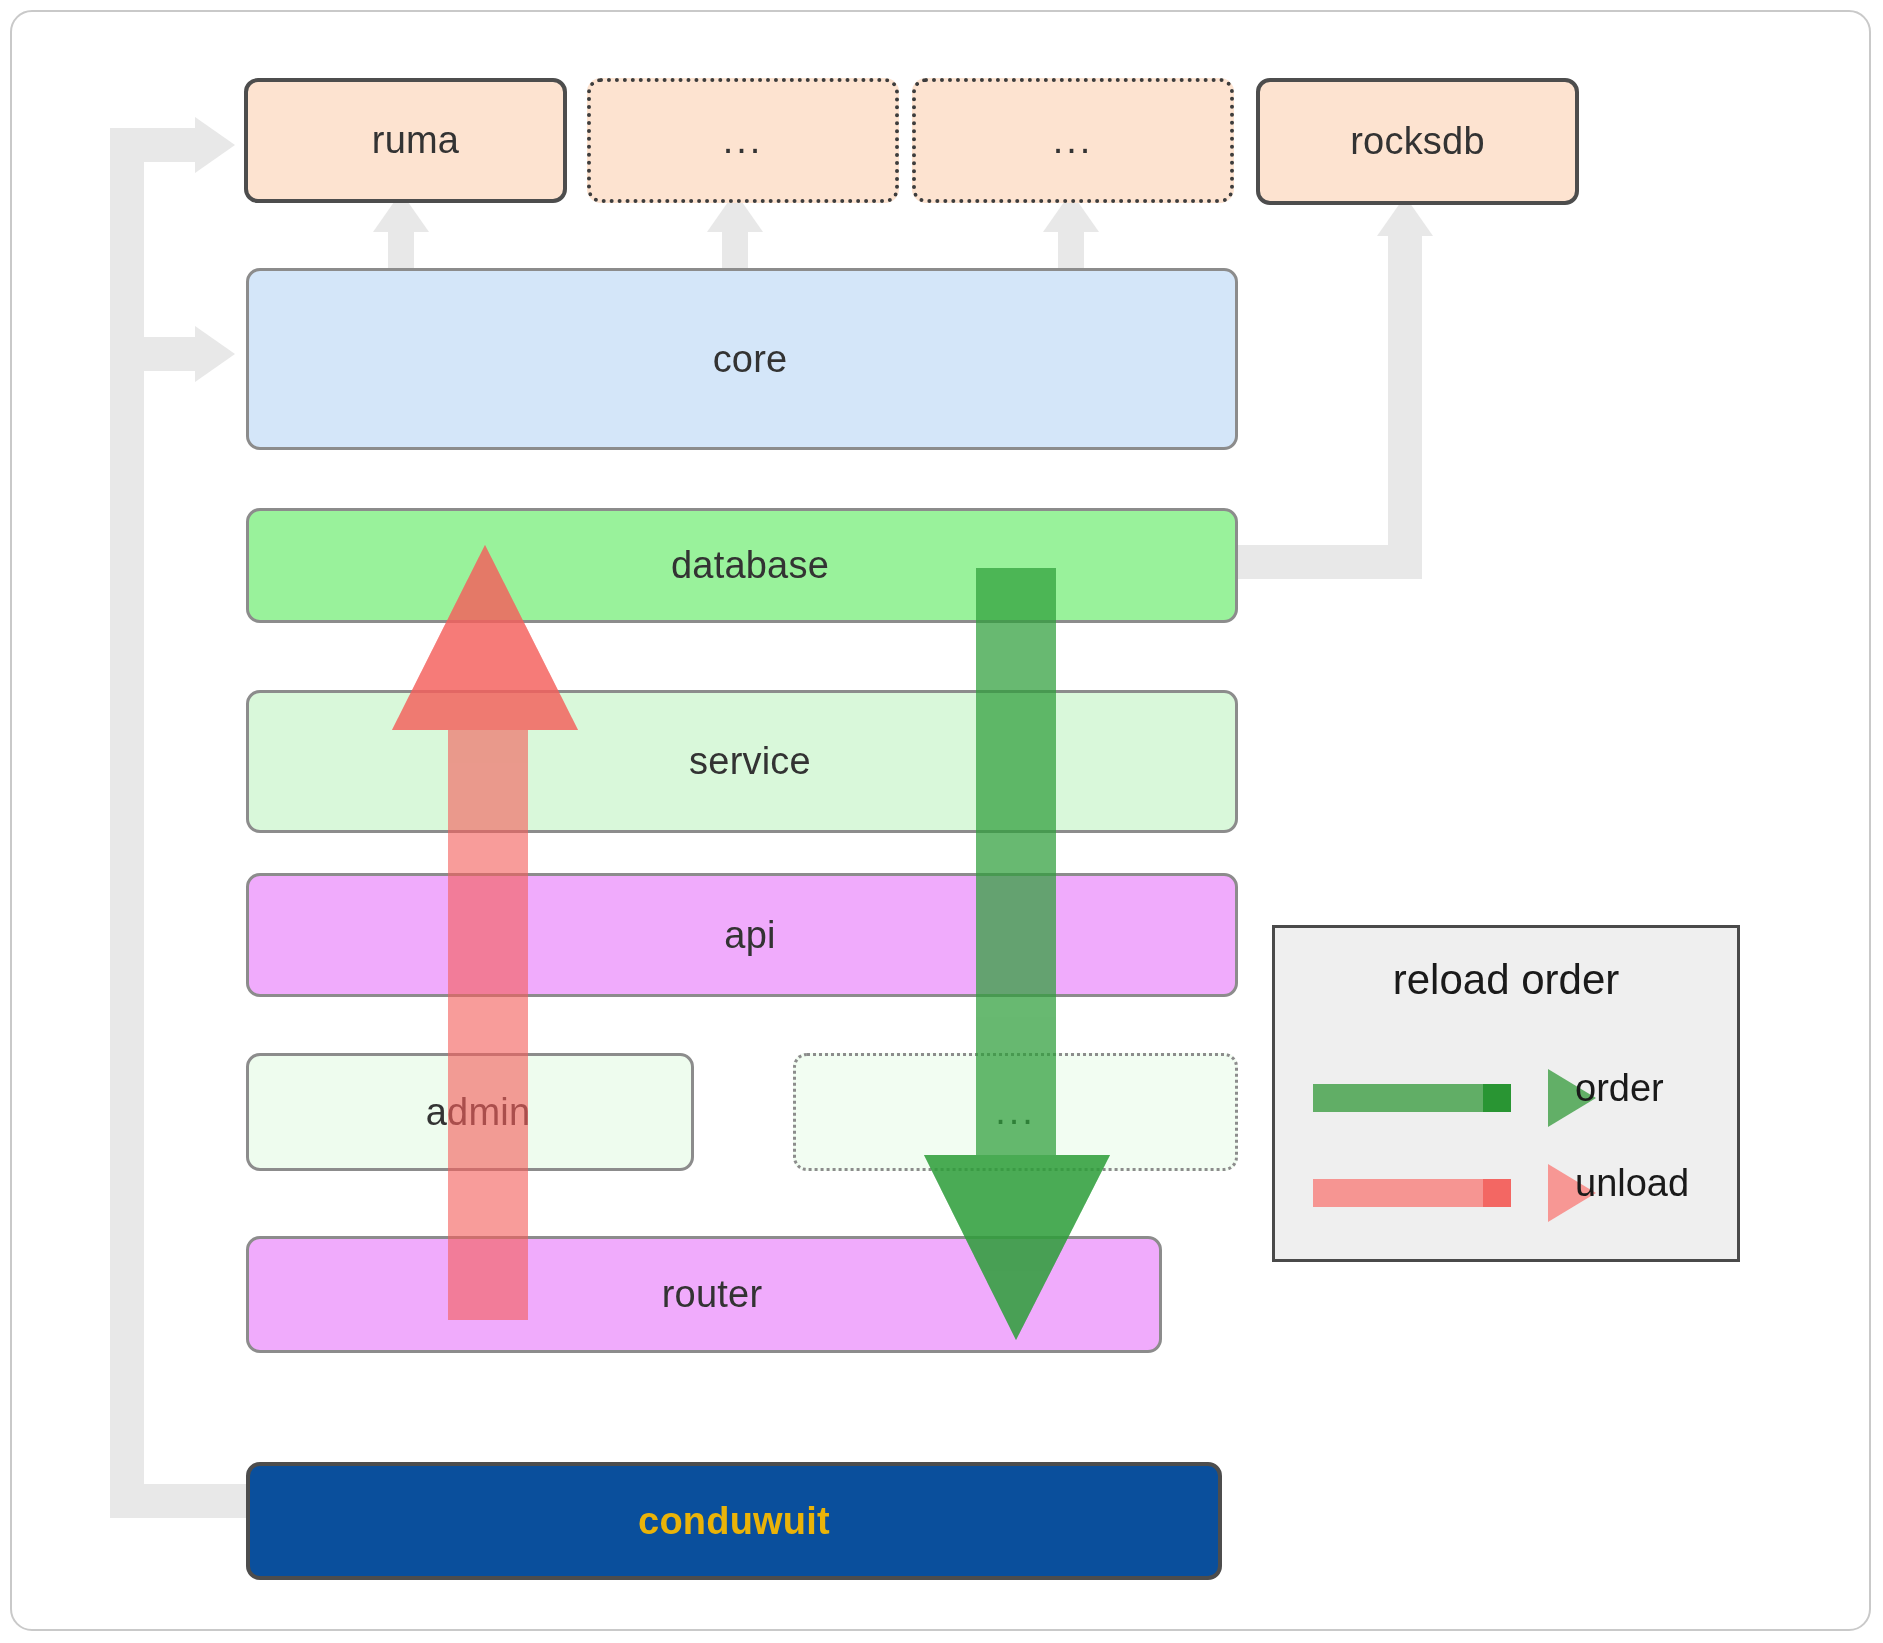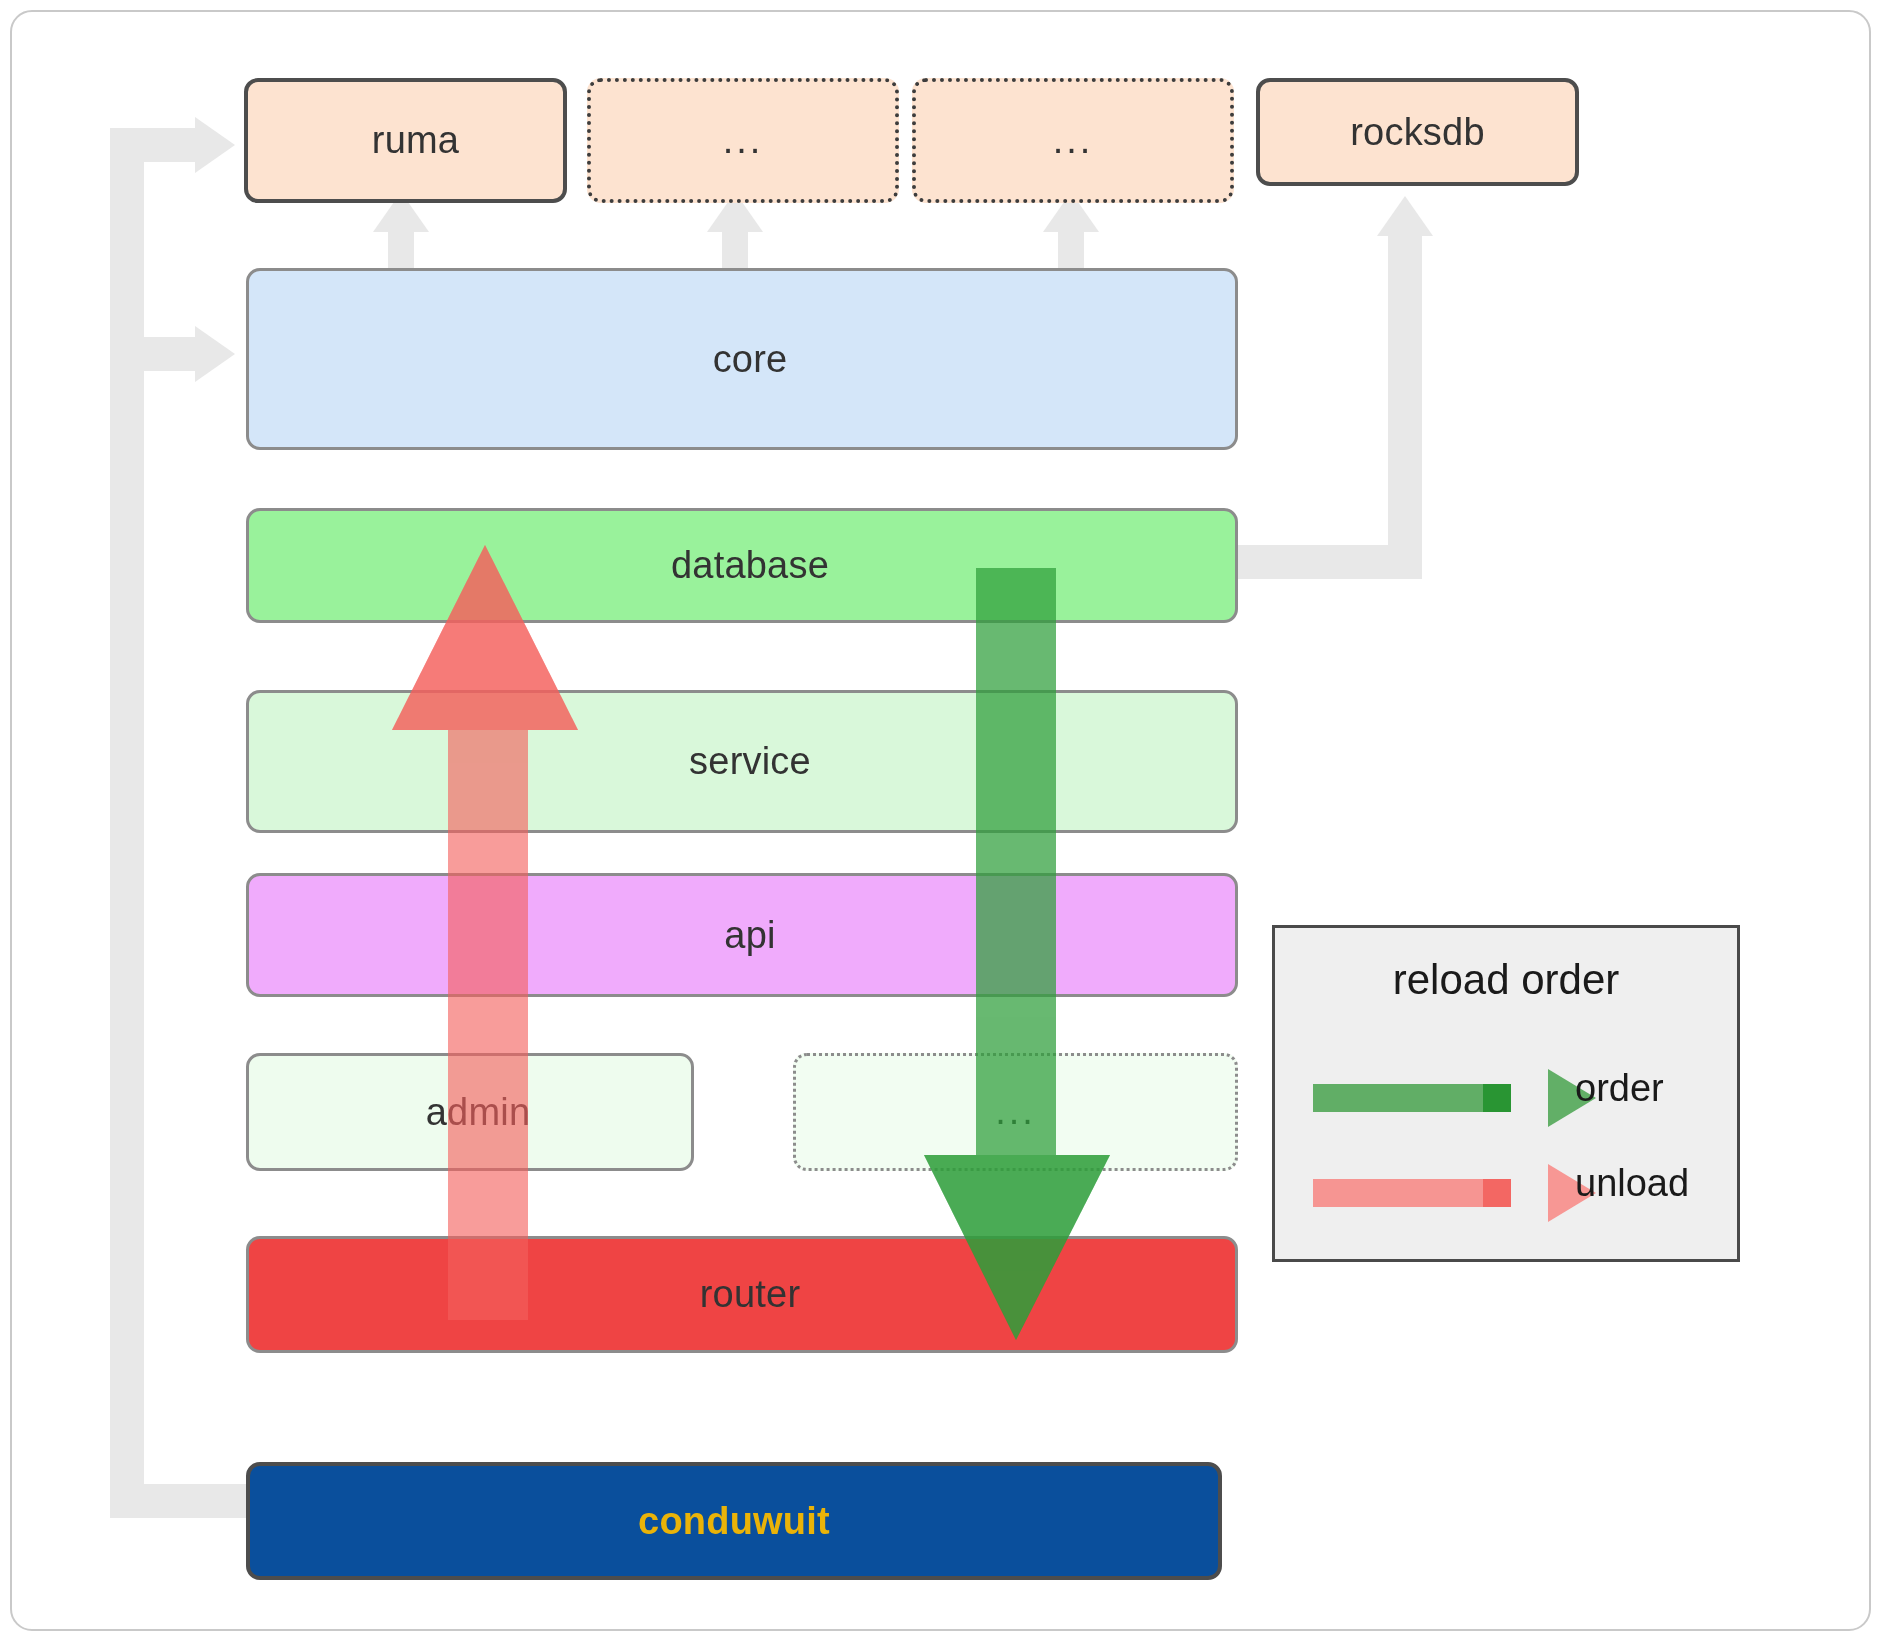--- a/index.html
+++ b/index.html
@@ -152,21 +152,21 @@
     </div>
 
     <div class="box dotted-dark" style="left:587px; top:78px; width:312px; height:125px; background:#fde3d0;">
       <span class="ellipsis-label">...</span>
     </div>
 
     <div class="box dotted-dark" style="left:912px; top:78px; width:322px; height:125px; background:#fde3d0;">
       <span class="ellipsis-label">...</span>
     </div>
 
-    <div class="box solid-dark" style="left:1256px; top:78px; width:323px; height:108px; background:#fde3d0;">
+    <div class="box solid-dark" style="left:1256px; top:78px; width:323px; height:127px; background:#fde3d0;">
       <span>rocksdb</span>
     </div>
 
     <div class="box solid-gray" style="left:246px; top:268px; width:992px; height:182px; background:#d4e6f9;">
       <span>core</span>
     </div>
 
     <div class="box solid-gray" style="left:246px; top:508px; width:992px; height:115px; background:#99f29b;">
       <span>database</span>
     </div>
@@ -180,21 +180,21 @@
     </div>
 
     <div class="box solid-gray" style="left:246px; top:1053px; width:448px; height:118px; background:#eefcee;">
       <span>admin</span>
     </div>
 
     <div class="box dotted-gray" style="left:793px; top:1053px; width:445px; height:118px; background:#f2fdf2;">
       <span class="ellipsis-label">...</span>
     </div>
 
-    <div class="box solid-gray" style="left:246px; top:1236px; width:992px; height:117px; background:#ef4444;">
+    <div class="box solid-gray" style="left:246px; top:1236px; width:916px; height:117px; background:#f0abfc;">
       <span>router</span>
     </div>
 
     <div class="box solid-dark" style="left:246px; top:1462px; width:976px; height:118px; background:#0a4f9c; color:#eab308; font-weight:bold;">
       <span>conduwuit</span>
     </div>
 
   </div>
 
   <svg class="layer over" viewBox="0 0 1883 1643" width="1883" height="1643">

